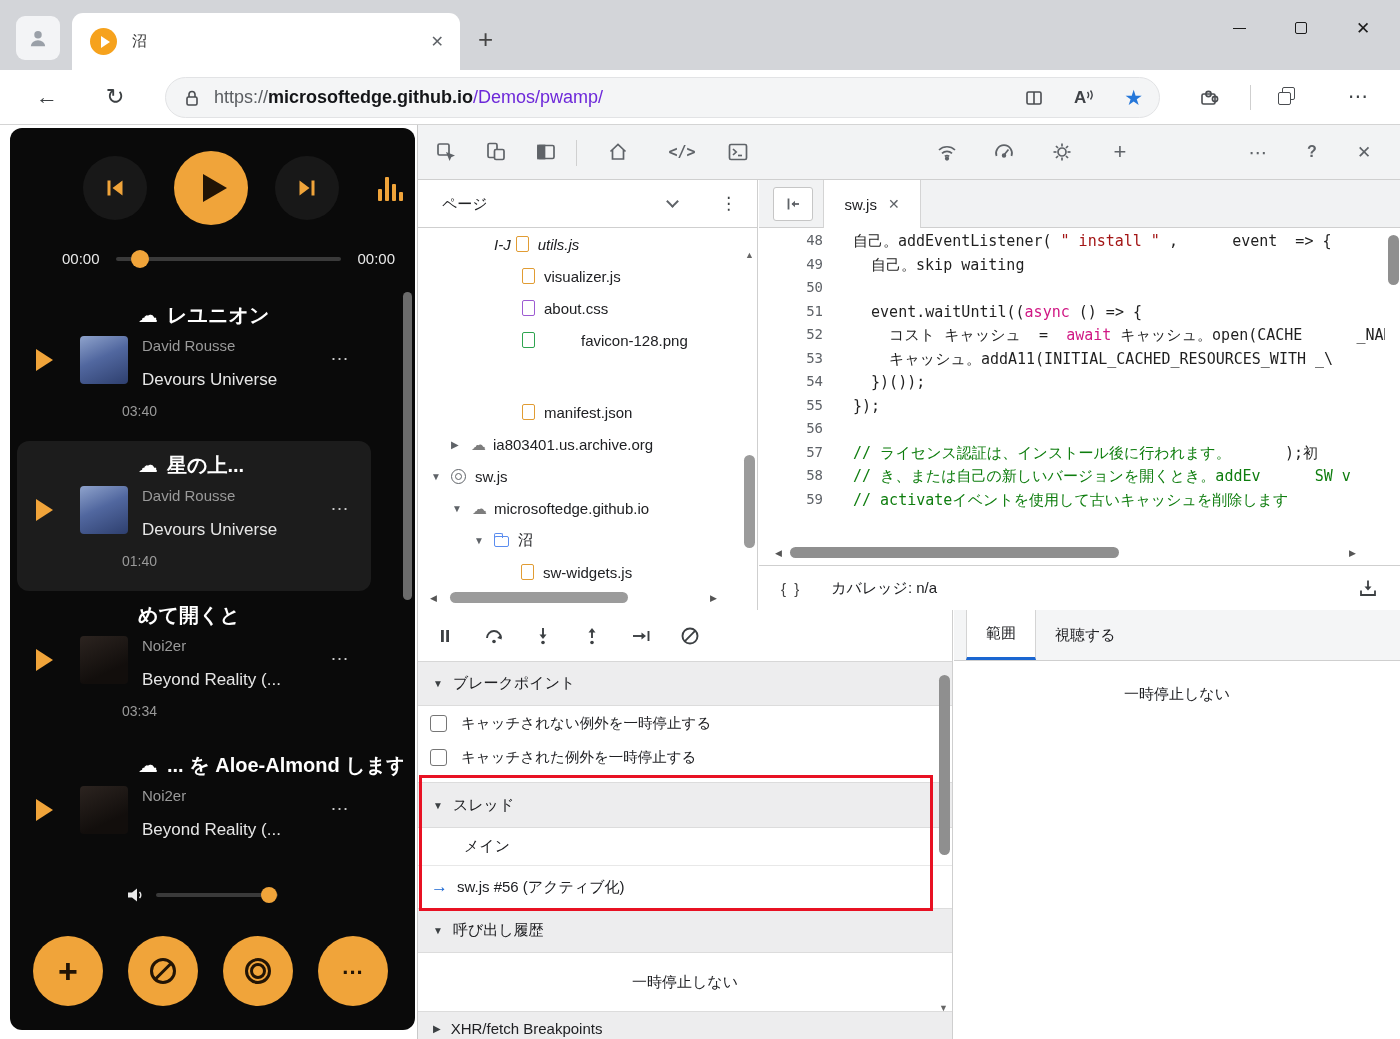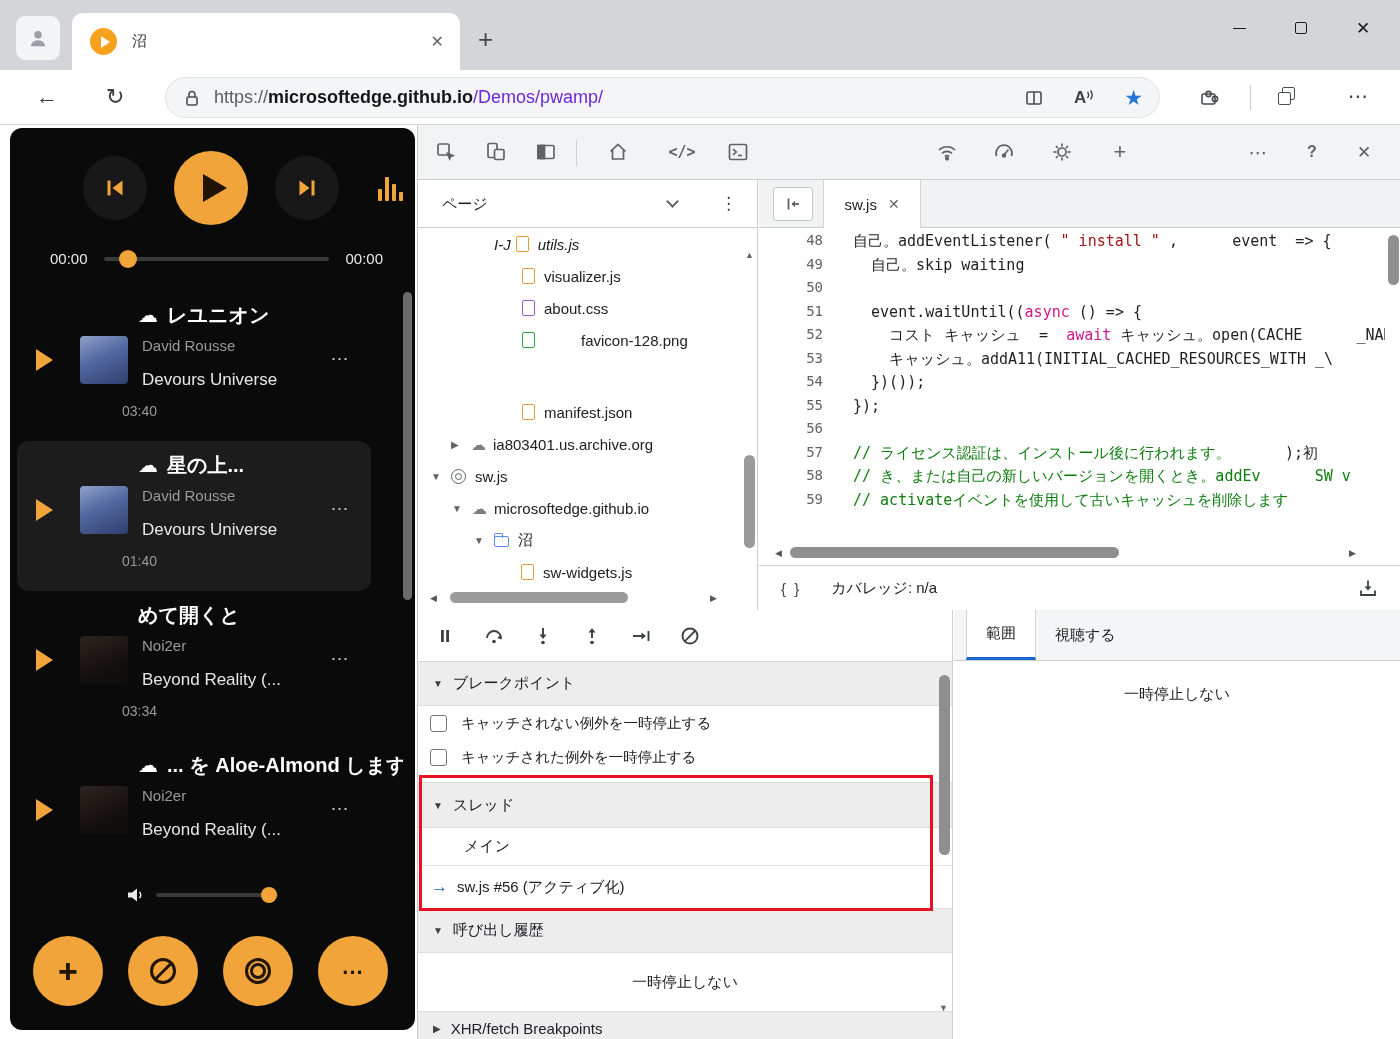--- a/index.html
+++ b/index.html
@@ -40,21 +40,21 @@
 
 
 .player{position:absolute;left:10px;top:128px;width:405px;height:902px;background:#0a0a0a;border-radius:12px;overflow:hidden}
 .pbtn{position:absolute;border-radius:50%;display:flex;align-items:center;justify-content:center}
 .p-prev{left:73px;top:28px;width:64px;height:64px;background:#181818}
 .p-next{left:265px;top:28px;width:64px;height:64px;background:#181818}
 .p-play{left:164px;top:23px;width:74px;height:74px;background:#f0a43a}
 .p-play .tri{width:0;height:0;border-left:24px solid #221405;border-top:14px solid transparent;border-bottom:14px solid transparent;margin-left:7px}
 .p-viz{position:absolute;left:368px;top:47px;display:flex;align-items:flex-end;gap:3px;height:26px}
 .p-viz span{width:4px;background:#f0a43a;border-radius:1px}
-.p-times{position:absolute;left:4px;top:122px;width:405px;display:flex;align-items:center;padding:0 36px}
+.p-times{position:absolute;left:16px;top:122px;width:405px;display:flex;align-items:center;padding:0 36px}
 .p-times .tm{color:#e9e9e9;font-size:15px}
 .p-slider{flex:1;height:4px;background:#3a3a3a;border-radius:2px;margin:0 16px;position:relative}
 .p-slider .knob{position:absolute;left:7%;top:-7px;width:18px;height:18px;border-radius:50%;background:#f0a43a}
 .tracks{position:absolute;left:0;top:163px;width:368px}
 .track{position:relative;height:150px;margin:0 7px;border-radius:12px}
 .track.selected{background:#1c1c1c}
 .t-play{position:absolute;left:19px;top:58px;width:0;height:0;border-left:17px solid #f0a43a;border-top:11px solid transparent;border-bottom:11px solid transparent}
 .t-art{position:absolute;left:63px;top:45px;width:48px;height:48px;border-radius:4px}
 .art-blue{background:linear-gradient(155deg,#8fa3cc 0%,#51679f 45%,#2e3f6e 100%)}
 .art-dark{background:linear-gradient(155deg,#2c2420,#120e0c 70%)}

